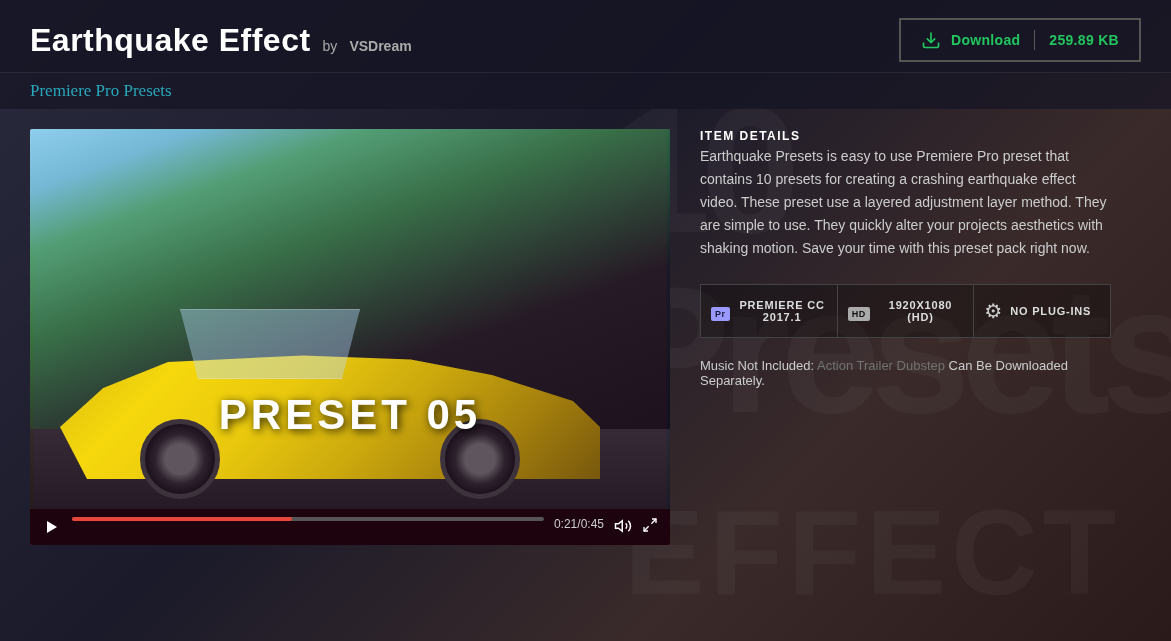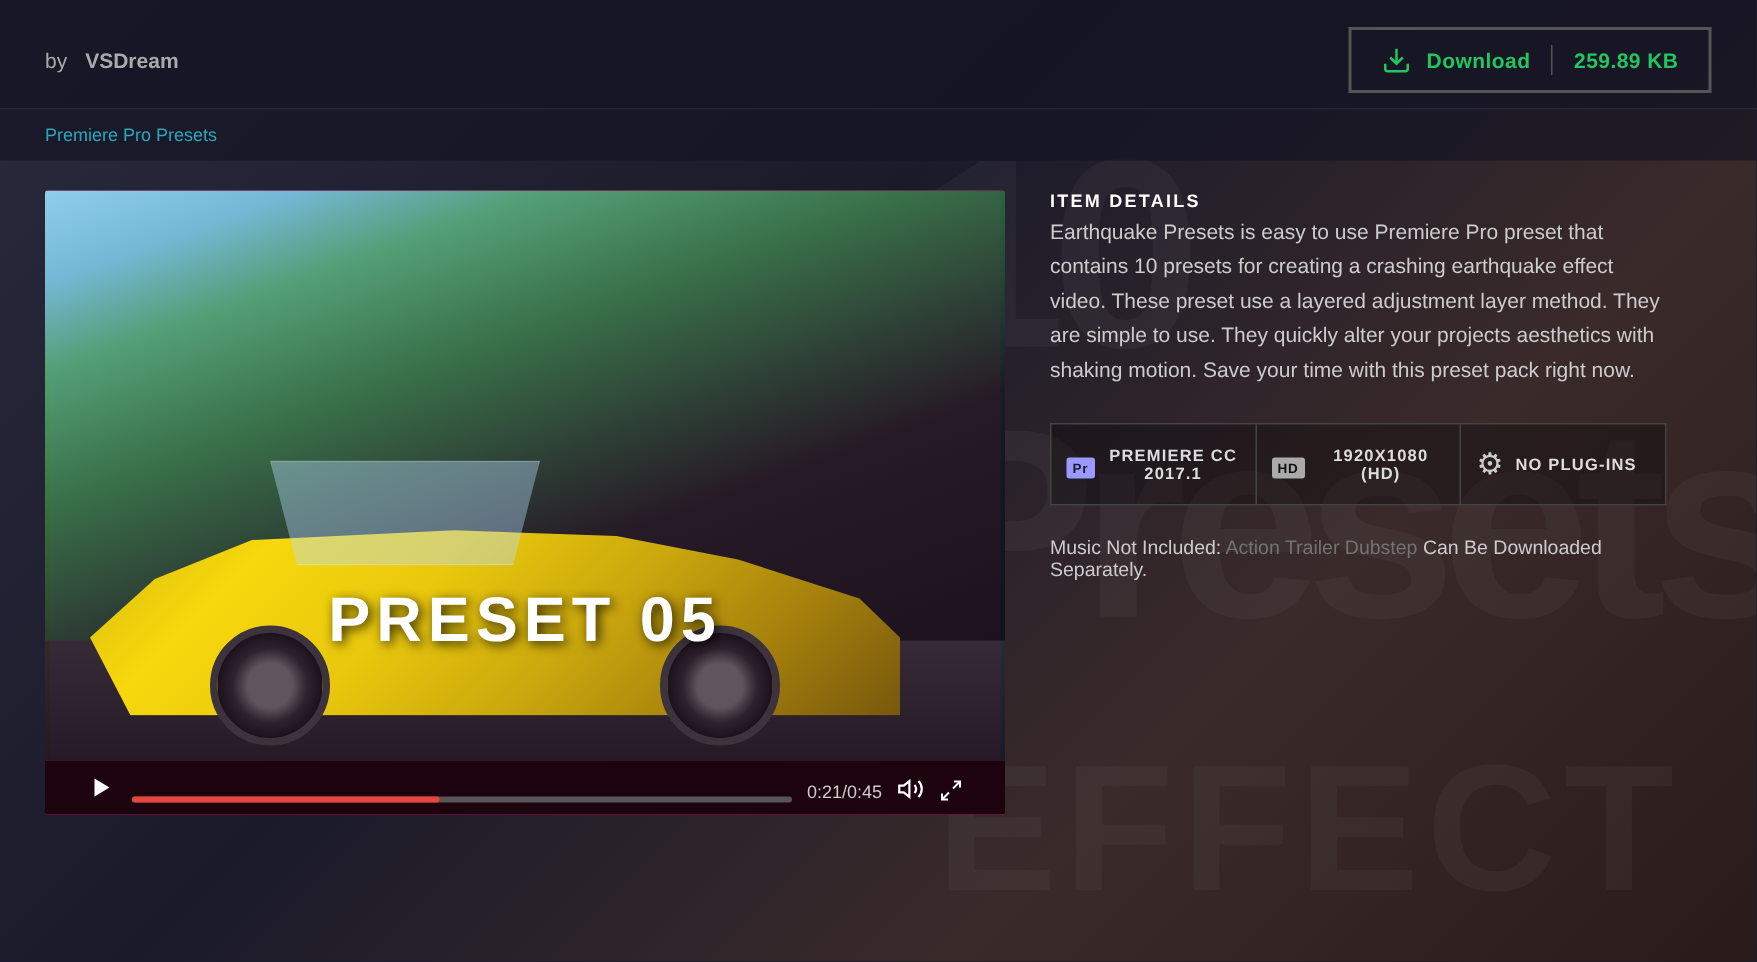--- a/index.html
+++ b/index.html
@@ -110,22 +110,23 @@
     
     .breadcrumb {
       position: relative;
       z-index: 10;
       padding: 8px 30px;
       background: rgba(20,20,35,0.7);
     }
 
     .breadcrumb a {
       color: #29a8bb;
-      font-size: 12px;
+      font-size: 17px;
       text-decoration: none;
+      font-family: Liberation Serif, serif;
     }
 
     
     .main-content {
       position: relative;
       z-index: 10;
       display: flex;
       gap: 0;
       padding: 20px 30px;
       align-items: flex-start;
@@ -238,23 +239,23 @@
       font-weight: 900;
       color: #ffffff;
       letter-spacing: 4px;
       text-shadow: 2px 2px 8px rgba(0,0,0,0.8);
       white-space: nowrap;
     }
 
     
     .video-controls {
       background: rgba(0,0,0,0.85);
-      padding: 8px 28px;
-      display: flex;
-      align-items: flex-end;
+      padding: 8px 12px;
+      display: flex;
+      align-items: flex-start;
       gap: 10px;
     }
 
     .play-btn {
       background: none;
       border: none;
       color: #fff;
       cursor: pointer;
       padding: 2px;
       display: flex;
@@ -401,20 +402,21 @@
   </style>
 </head>
 <body>
 
 <div class="bg-overlay"></div>
 <div class="bg-watermark">10<br>Presets</div>
 <div class="bg-watermark2">EFFECT</div>
 
 <div class="header">
   <div class="header-left">
+    <span class="title">Earthquake Effect</span>
     <span class="by-label">by</span>
     <span class="author-name">VSDream</span>
   </div>
   <button class="download-btn">
     <svg class="download-icon-svg" viewBox="0 0 24 24" fill="none" stroke="currentColor" stroke-width="2">
       <path d="M21 15v4a2 2 0 0 1-2 2H5a2 2 0 0 1-2-2v-4"></path>
       <polyline points="7 10 12 15 17 10"></polyline>
       <line x1="12" y1="15" x2="12" y2="3"></line>
     </svg>
     <span>Download</span>

